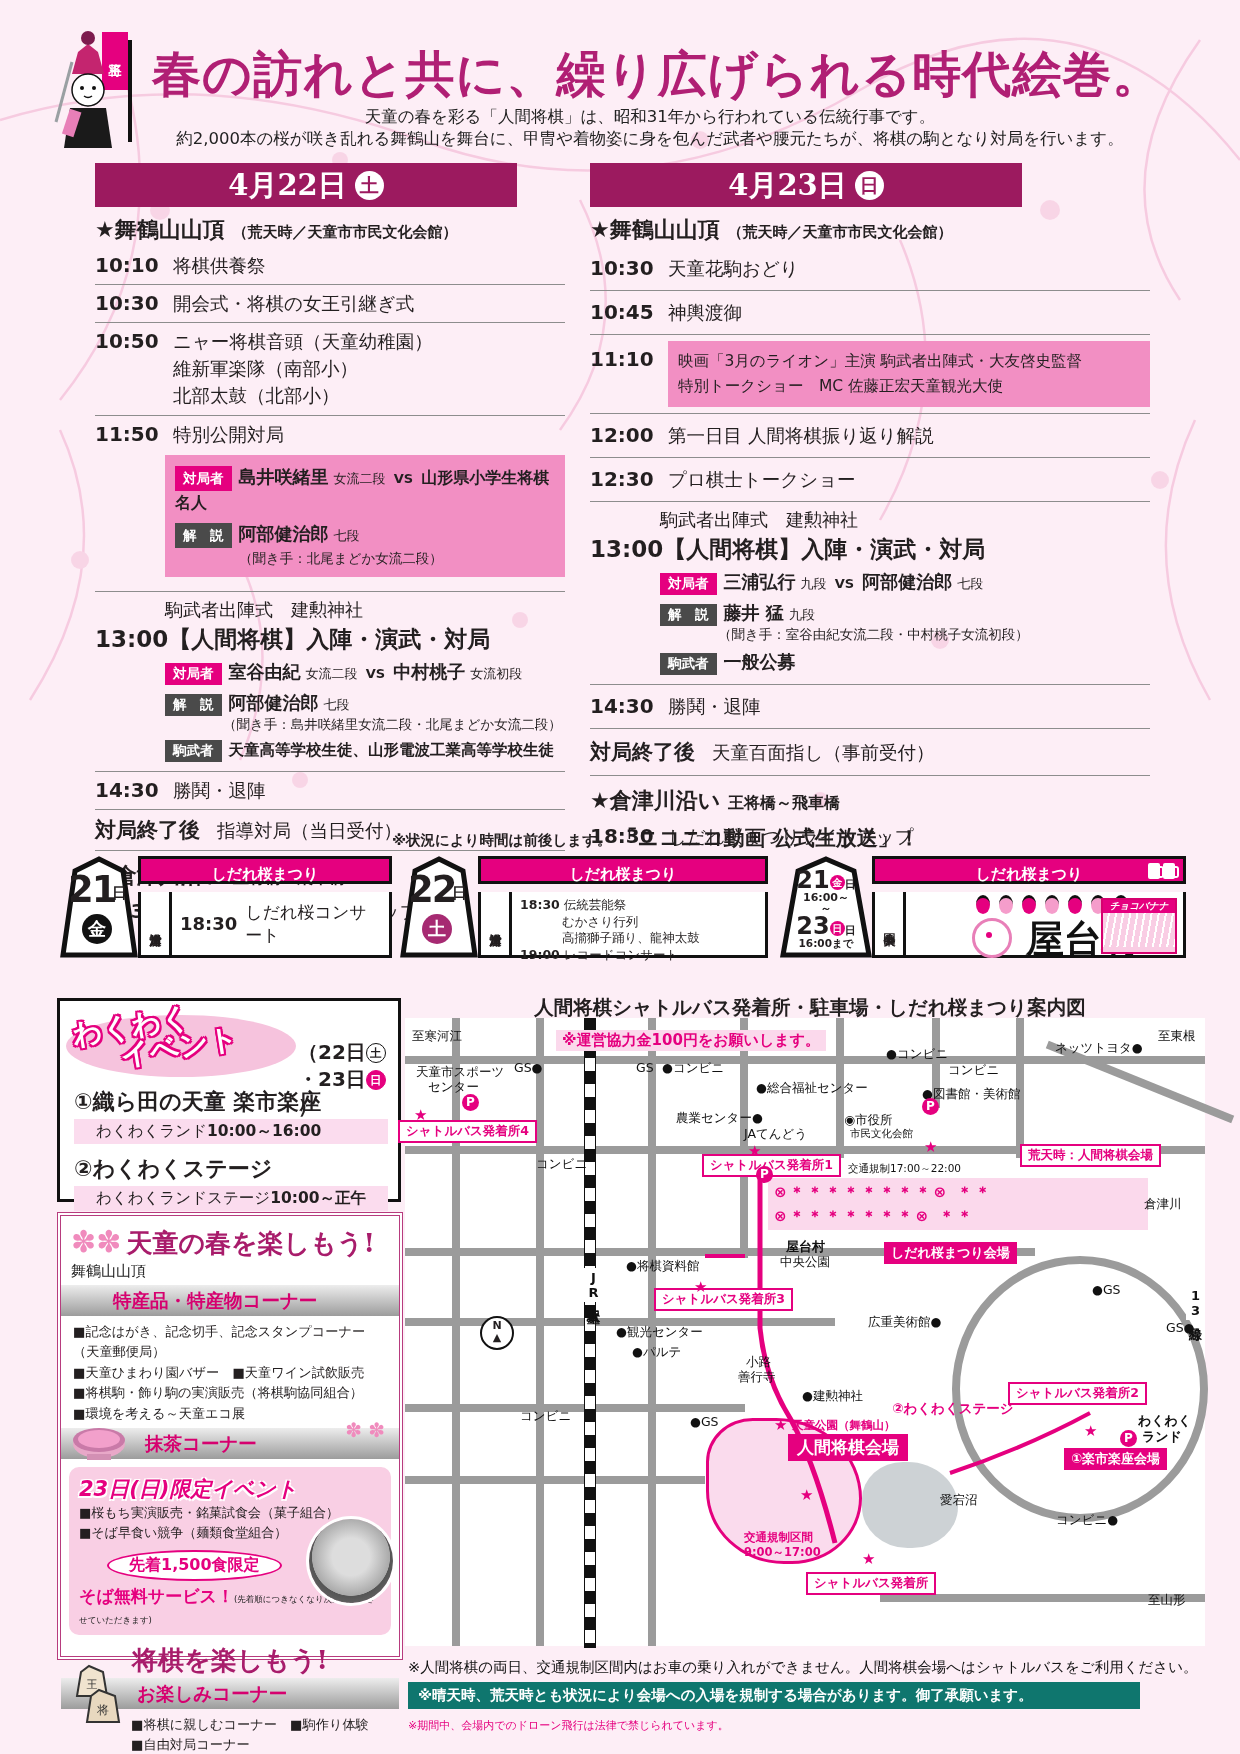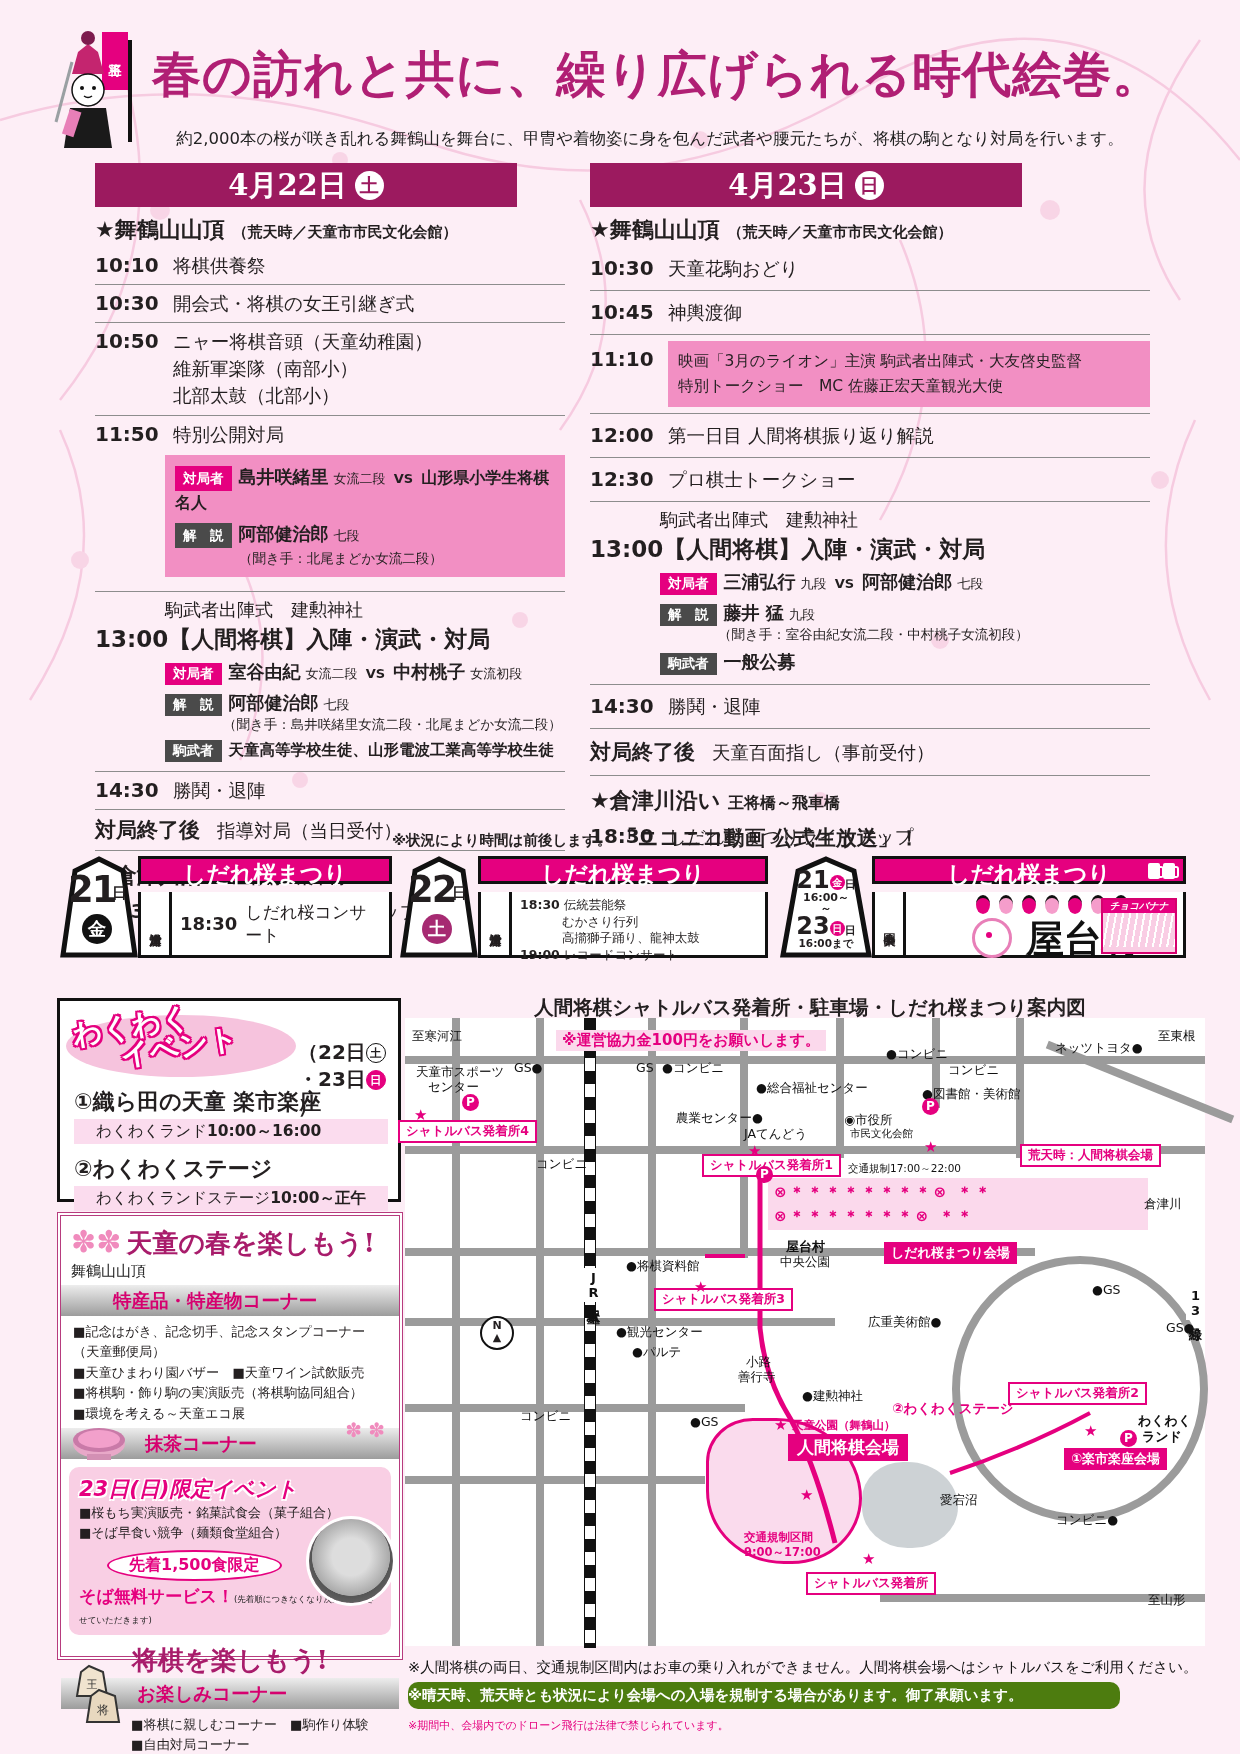--- a/index.html
+++ b/index.html
@@ -39,21 +39,21 @@
   
   .banner{position:absolute;top:856px;height:102px;}
   .btag{position:absolute;left:0;top:0;width:78px;height:102px;}
   .btag .num{position:absolute;left:8px;top:12px;font-size:37px;font-weight:700;letter-spacing:-2px;}
   .btag .unit{position:absolute;left:52px;top:28px;font-size:15px;font-weight:700;}
   .btag .dowc{position:absolute;left:22px;top:58px;width:30px;height:30px;border-radius:50%;
               color:#fff;font-size:18px;font-weight:700;text-align:center;line-height:30px;}
   .dow-black{background:#111;}
   .dow-mag{background:#a62a72;}
   .bhead{position:absolute;top:0;height:28px;background:#e5007f;border:3px solid #111;
-         color:#fff;font-weight:700;font-size:23px;text-align:center;line-height:30px;box-sizing:border-box;}
+         color:#fff;font-weight:700;font-size:15px;text-align:center;line-height:30px;box-sizing:border-box;}
   .bbody{position:absolute;top:36px;bottom:0;background:#fff;border:3px solid #111;border-top:none;
          box-sizing:border-box;display:flex;}
   .bplace{width:28px;border-right:3px solid #111;writing-mode:vertical-rl;text-orientation:upright;
           font-size:12px;font-weight:700;display:flex;align-items:center;justify-content:center;background:#fff;}
   .bcontent{flex:1;padding:5px 8px;}
   .bt{font-weight:700;font-size:18px;margin-right:8px;}
   .be{font-size:17px;}
   .bsmall{font-size:12.5px;line-height:1.32;}
   .b3tag{width:92px;}
   .b3tag .r{text-align:center;line-height:1;}
@@ -124,21 +124,21 @@
   .pcirc{position:absolute;width:17px;height:17px;border-radius:50%;background:#e5007f;color:#fff;
          font-size:12px;font-weight:700;text-align:center;line-height:17px;}
   .band{position:absolute;background:#fbd9ec;color:#e5007f;font-weight:700;font-size:15px;
         letter-spacing:3px;line-height:1.6;padding:2px 6px;}
   .compass{position:absolute;width:34px;height:34px;border:2px solid #111;border-radius:50%;background:#fff;
            text-align:center;font-weight:700;font-size:11px;line-height:1.1;padding-top:2px;box-sizing:border-box;}
   .pond{position:absolute;background:#cdd2d5;border-radius:45% 55% 50% 50%;}
   .park{position:absolute;background:#fadbed;border:3px solid #e5007f;border-radius:30% 55% 45% 50%;}
   
   .fn1{font-size:14.5px;color:#111;}
-  .fn2{font-size:14.5px;color:#fff;font-weight:700;background:#4d7c0f;padding:4px 0;border-radius:10px;}
+  .fn2{font-size:14.5px;color:#fff;font-weight:700;background:#0f766e;padding:4px 10px;}
   .fn3{font-size:11px;color:#e5007f;font-weight:400;}
 </style>
 </head>
 <body>
 
 <div class="page">
 
   <svg class="abs" width="1240" height="1754" style="left:0;top:0;opacity:.6;">
     <g stroke="#f3b4d3" stroke-width="2.5" fill="none">
       <path d="M0,120 Q200,60 420,140 T860,90 T1240,160"></path>
@@ -172,20 +172,21 @@
     <circle cx="46" cy="16" r="7" fill="#7d1a4e"></circle>
     <circle cx="46" cy="68" r="16" fill="#fff" stroke="#111" stroke-width="1.5"></circle>
     <circle cx="40" cy="66" r="2" fill="#111"></circle>
       <circle cx="52" cy="66" r="2" fill="#111"></circle>
     <path d="M42,74 Q46,77 50,74" stroke="#111" stroke-width="1.5" fill="none"></path>
     <path d="M28,86 L64,86 L70,126 L22,126 Z" fill="#1a1a1a"></path>
     <rect x="24" y="88" width="12" height="26" fill="#e87fb8" transform="rotate(18 30 100)"></rect>
     <line x1="14" y1="100" x2="30" y2="40" stroke="#9aa0a3" stroke-width="3"></line>
   </svg>
   <div class="abs z main-title" style="left:152px;top:42px;">春の訪れと共に、繰り広げられる時代絵巻。</div>
+  <div class="abs z sub" style="left:150px;top:106px;">天童の春を彩る「人間将棋」は、昭和31年から行われている伝統行事です。</div>
   <div class="abs z sub" style="left:150px;top:128px;">約2,000本の桜が咲き乱れる舞鶴山を舞台に、甲冑や着物姿に身を包んだ武者や腰元たちが、将棋の駒となり対局を行います。</div>
 
   <div class="abs z" style="left:95px;top:163px;width:470px;">
     <div class="daybar" style="width:422px;">
       <span>4月22日</span><span class="cday">土</span>
     </div>
     <div class="venue">
       <span>★舞鶴山山頂</span>
       <small>（荒天時／天童市市民文化会館）</small>
     </div>

